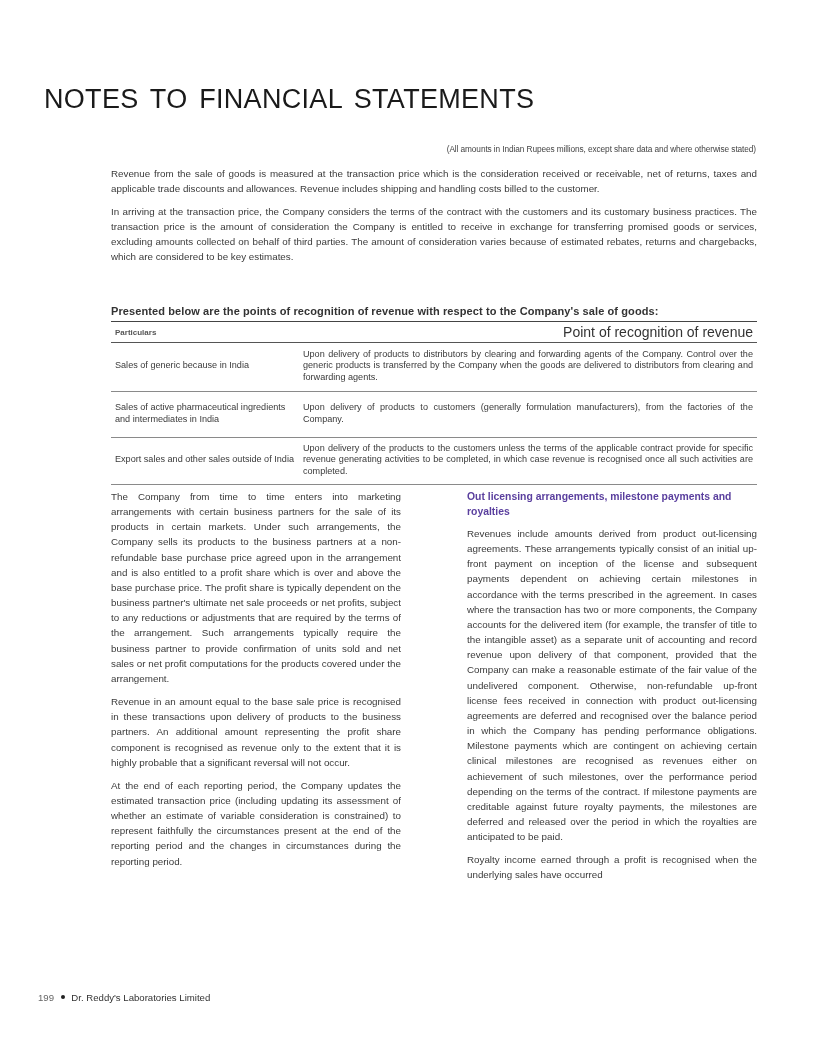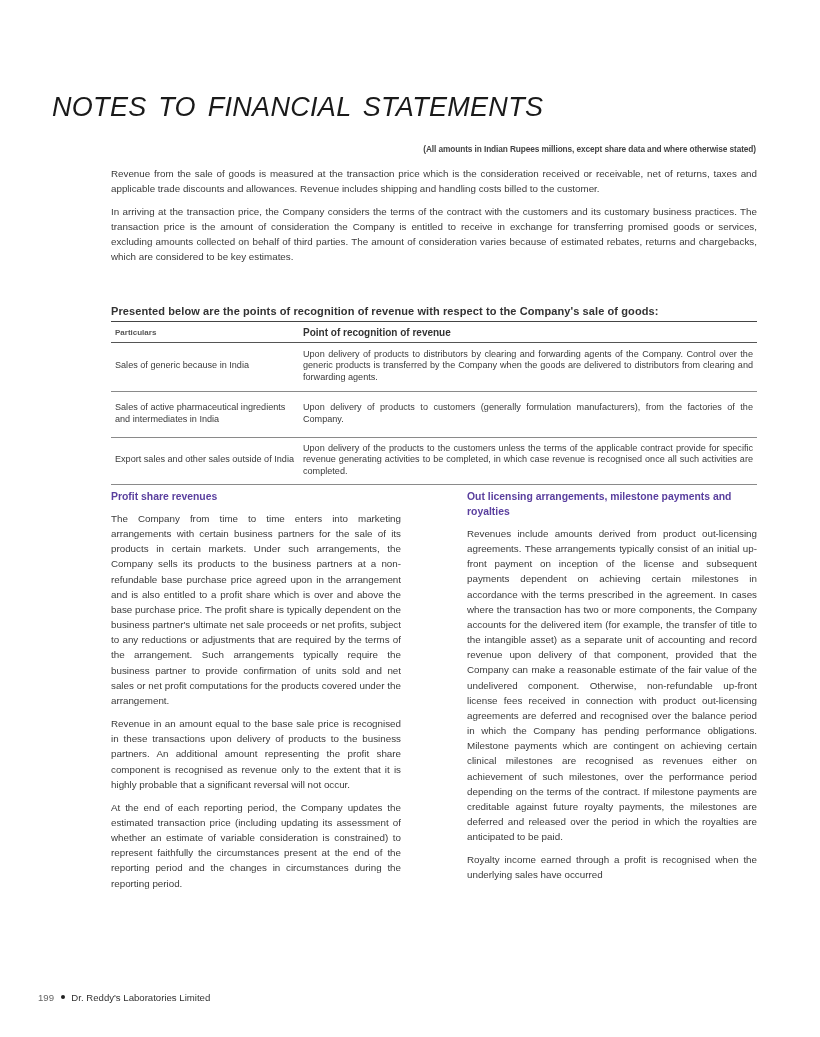--- a/index.html
+++ b/index.html
@@ -1,48 +1,48 @@
 <!DOCTYPE html>
 <html><head>
 <meta charset="utf-8">
 <style>
   html, body { margin: 0; padding: 0; background: #ffffff; }
   body {
     width: 820px; height: 1037px; position: relative; overflow: hidden;
     font-family: "Liberation Sans", sans-serif; color: #3a3a3a;
   }
   .page-title {
-    position: absolute; left: 36px; top: 76px; margin: 16px;
+    position: absolute; left: 36px; top: 76px; margin: 8px;
     font-family: "Liberation Sans", sans-serif; font-weight: 400;
-    font-size: 27px; letter-spacing: 0.3px; word-spacing: 4px; color: #1a1a1a; font-style: italic;
+    font-size: 27px; letter-spacing: 0.3px; word-spacing: 4px; color: #1a1a1a;
   }
   .amounts-note {
     position: absolute; right: 64px; top: 144px;
-    font-size: 8.3px; color: #444; letter-spacing: -0.1px; font-weight: bold;
+    font-size: 8.3px; color: #444; letter-spacing: -0.1px;
   }
   .intro {
     position: absolute; left: 111px; width: 646px; top: 166px;
     font-size: 9.8px; line-height: 15.1px; color: #3a3a3a; text-align: justify;
   }
   .intro p { margin: 0 0 8px 0; }
   .table-heading {
     position: absolute; left: 111px; top: 305px; width: 646px;
     font-size: 11px; font-weight: 700; color: #333; letter-spacing: 0.1px;
   }
   .rec-table {
     position: absolute; left: 111px; top: 321px; width: 646px;
     border-collapse: collapse; font-size: 9.1px; color: #3a3a3a;
   }
   .rec-table th, .rec-table td {
     text-align: left; vertical-align: middle; padding: 0 4px;
     border-bottom: 1px solid #8a8a8a;
   }
   .rec-table thead th { border-top: 1.5px solid #444; border-bottom: 1px solid #555; height: 20px; }
   .rec-table thead th.col1 { font-size: 8px; font-weight: 700; color: #555; width: 180px; }
-  .rec-table thead th.col2 { font-size: 10px; font-weight: 700; color: #333; }
+  .rec-table thead th.col2 { font-size: 14px; font-weight: 400; color: #333; text-align: right; }
   .rec-table td { line-height: 11.4px; padding-top: 3px; padding-bottom: 5px; }
   .rec-table td.c1 { width: 180px; }
   .rec-table td.c2 { text-align: justify; }
   .rec-table tr.r1 td { height: 40px; }
   .rec-table tr.r2 td { height: 37px; }
   .rec-table tr.r3 td { height: 38px; }
   .col {
     position: absolute; top: 489px; width: 290px;
     font-size: 9.8px; line-height: 15.15px; color: #3a3a3a; text-align: justify;
   }
@@ -88,21 +88,20 @@
       <td class="c2">Upon delivery of products to customers (generally formulation manufacturers), from the factories of the Company.</td>
     </tr>
     <tr class="r3">
       <td class="c1">Export sales and other sales outside of India</td>
       <td class="c2">Upon delivery of the products to the customers unless the terms of the applicable contract provide for specific revenue generating activities to be completed, in which case revenue is recognised once all such activities are completed.</td>
     </tr>
   </tbody>
 </table>
 
 <div class="col left">
-  <h3>Profit share revenues</h3>
   <p>The Company from time to time enters into marketing arrangements with certain business partners for the sale of its products in certain markets. Under such arrangements, the Company sells its products to the business partners at a non-refundable base purchase price agreed upon in the arrangement and is also entitled to a profit share which is over and above the base purchase price. The profit share is typically dependent on the business partner's ultimate net sale proceeds or net profits, subject to any reductions or adjustments that are required by the terms of the arrangement. Such arrangements typically require the business partner to provide confirmation of units sold and net sales or net profit computations for the products covered under the arrangement.</p>
   <p>Revenue in an amount equal to the base sale price is recognised in these transactions upon delivery of products to the business partners. An additional amount representing the profit share component is recognised as revenue only to the extent that it is highly probable that a significant reversal will not occur.</p>
   <p>At the end of each reporting period, the Company updates the estimated transaction price (including updating its assessment of whether an estimate of variable consideration is constrained) to represent faithfully the circumstances present at the end of the reporting period and the changes in circumstances during the reporting period.</p>
 </div>
 
 <div class="col right">
   <h3>Out licensing arrangements, milestone payments and royalties</h3>
   <p>Revenues include amounts derived from product out-licensing agreements. These arrangements typically consist of an initial up-front payment on inception of the license and subsequent payments dependent on achieving certain milestones in accordance with the terms prescribed in the agreement. In cases where the transaction has two or more components, the Company accounts for the delivered item (for example, the transfer of title to the intangible asset) as a separate unit of accounting and record revenue upon delivery of that component, provided that the Company can make a reasonable estimate of the fair value of the undelivered component. Otherwise, non-refundable up-front license fees received in connection with product out-licensing agreements are deferred and recognised over the balance period in which the Company has pending performance obligations. Milestone payments which are contingent on achieving certain clinical milestones are recognised as revenues either on achievement of such milestones, over the performance period depending on the terms of the contract. If milestone payments are creditable against future royalty payments, the milestones are deferred and released over the period in which the royalties are anticipated to be paid.</p>
   <p>Royalty income earned through a profit is recognised when the underlying sales have occurred</p>
 </div>

